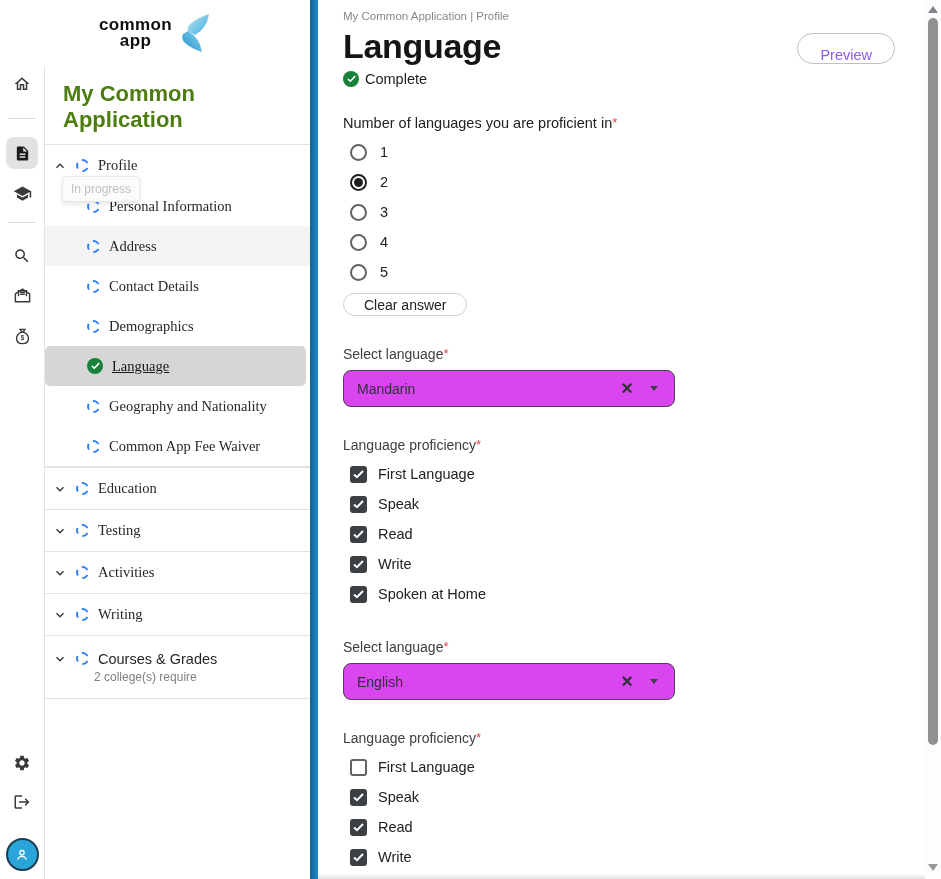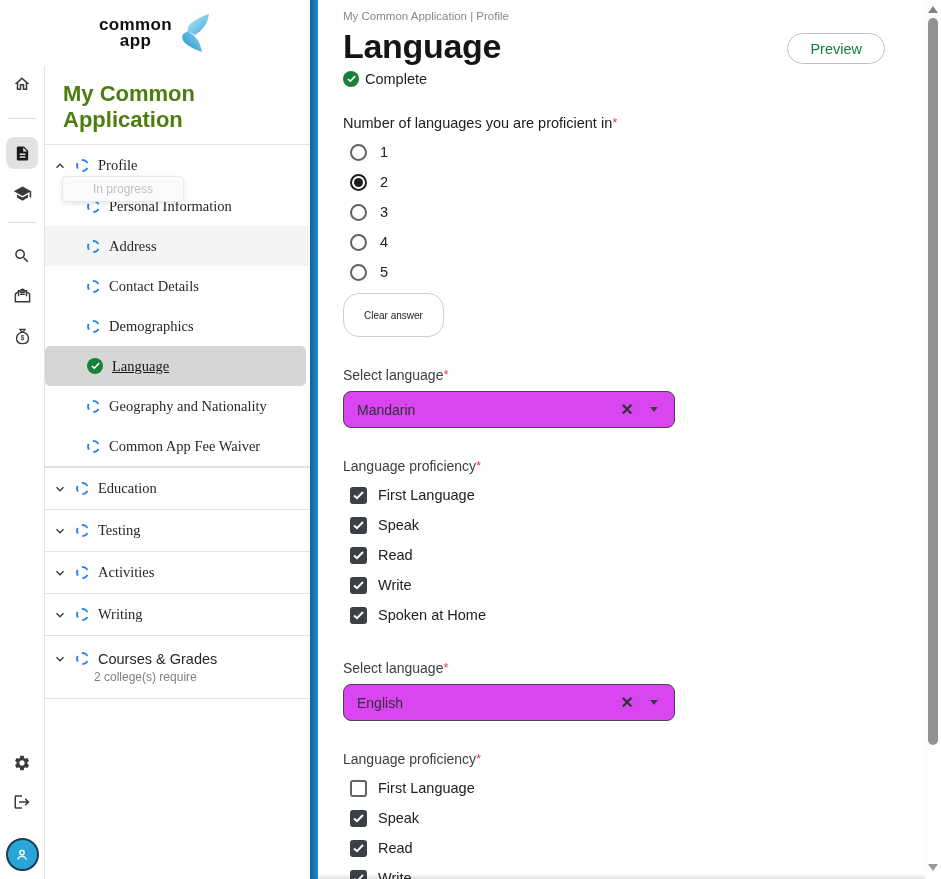--- a/index.html
+++ b/index.html
@@ -34,44 +34,44 @@
   .check-ic { width:16px; height:16px; background:#188038; border-radius:50%; display:flex; align-items:center; justify-content:center; flex-shrink:0; }
   .lbl { font-size:14.5px; color:#272727; margin-left:9px; white-space:nowrap; }
   .row.sel { background:#d6d6d6; border-radius:5px; margin-right:4px; }
   .row.sel .lbl { text-decoration:underline; color:#161616; }
   .row.hovered { background:#f4f4f4; }
   .row-cg { height:62px; display:flex; flex-direction:column; justify-content:center; }
   .row-cg .line1 { display:flex; align-items:center; padding-left:8px; }
   .row-cg .sub { margin-left:49px; margin-top:3px; font-size:12px; color:#7d8184; }
 
   .tooltip { position:absolute; left:62px; top:176px; background:#fbfbfb; border:1px solid #e9e9e9;
-    border-radius:4px; padding:5px 30px; font-size:12px; color:#c0c0c0; box-shadow:0 2px 5px rgba(0,0,0,.10); z-index:6; }
+    border-radius:4px; padding:5px 8px; font-size:12px; color:#c0c0c0; box-shadow:0 2px 5px rgba(0,0,0,.10); z-index:6; }
 
   .blue-bar { width:8px; flex-shrink:0; background:linear-gradient(90deg,#0e639c,#2089cb); }
 
   
   .main { flex:1; position:relative; padding-left:25px; overflow:hidden; background:#fff; }
   .main::after { content:""; position:absolute; left:0; right:0; bottom:0; height:5px;
     background:linear-gradient(180deg,rgba(0,0,0,0),rgba(0,0,0,.12)); }
   .breadcrumb { padding-top:10px; font-size:11.5px; color:#85898c; }
   .page-title { margin-top:5px; font-size:34px; font-weight:700; color:#141517; letter-spacing:-.3px; }
   .status { margin-top:5px; display:flex; align-items:center; gap:6px; font-size:14.5px; color:#202124; }
-  .preview-btn { position:absolute; top:33px; right:40px; height:31px; padding:0 22px; border:1px solid #bdc1c6;
-    border-radius:16px; background:#fff; font-size:14.5px; color:#15803d; display:flex; align-items:center; cursor:pointer; }
+  .preview-btn { position:absolute; top:33px; right:30px; height:31px; padding:0 22px; border:1px solid #bdc1c6;
+    border-radius:16px; background:#fff; font-size:14.5px; color:#8b5cf6; display:flex; align-items:flex-end; cursor:pointer; }
 
   .q-label { margin-top:28px; font-size:14.5px; color:#202124; }
   .req { color:#e0434d; font-size:13px; vertical-align:top; }
   .radio-row { display:flex; align-items:center; height:30px; gap:13px; margin-left:7px; }
   .radio-row.first { margin-top:6px; }
   .radio { width:17px; height:17px; border:2px solid #5f6368; border-radius:50%; flex-shrink:0; }
   .radio.on { border-color:#1d1e20; display:flex; align-items:center; justify-content:center; }
   .radio.on::after { content:""; width:9px; height:9px; background:#1d1e20; border-radius:50%; }
   .opt-lbl { font-size:14.5px; color:#202124; }
-  .clear-btn { margin-top:6px; height:44px; width:fit-content; padding:0 20px; border:1px solid #ccd0d4;
-    border-radius:16px; background:#fff; font-size:10px; color:#202124; display:flex; align-items:center; cursor:pointer; }
+  .clear-btn { margin-top:6px; height:23px; width:fit-content; padding:0 20px; border:1px solid #ccd0d4;
+    border-radius:16px; background:#fff; font-size:14px; color:#202124; display:flex; align-items:center; cursor:pointer; }
 
   .sel-label { margin-top:30px; font-size:14px; color:#3c4043; }
   .dropdown { margin-top:8px; width:332px; height:37px; border:1.5px solid #43464a; border-radius:8px;
     display:flex; align-items:center; padding-left:13px; position:relative; background:#d946ef; }
   .dd-value { font-size:14px; color:#2e3236; }
   .dd-x { position:absolute; right:41px; top:50%; transform:translateY(-55%); font-size:20px; font-weight:700; color:#2e3236; cursor:pointer; line-height:1; }
   .dd-caret { position:absolute; right:16px; width:0; height:0; border-left:4.5px solid transparent;
     border-right:4.5px solid transparent; border-top:5.5px solid #3c4043; cursor:pointer; }
 
   .prof-label { margin-top:30px; font-size:14px; color:#3c4043; }

